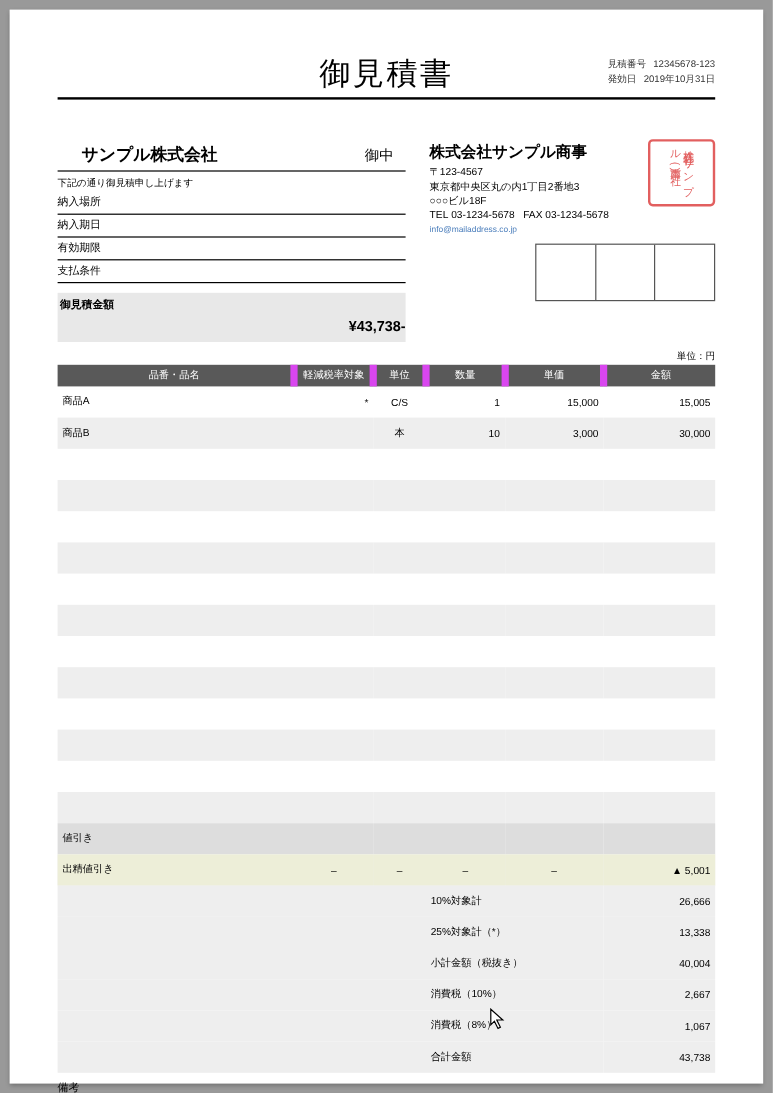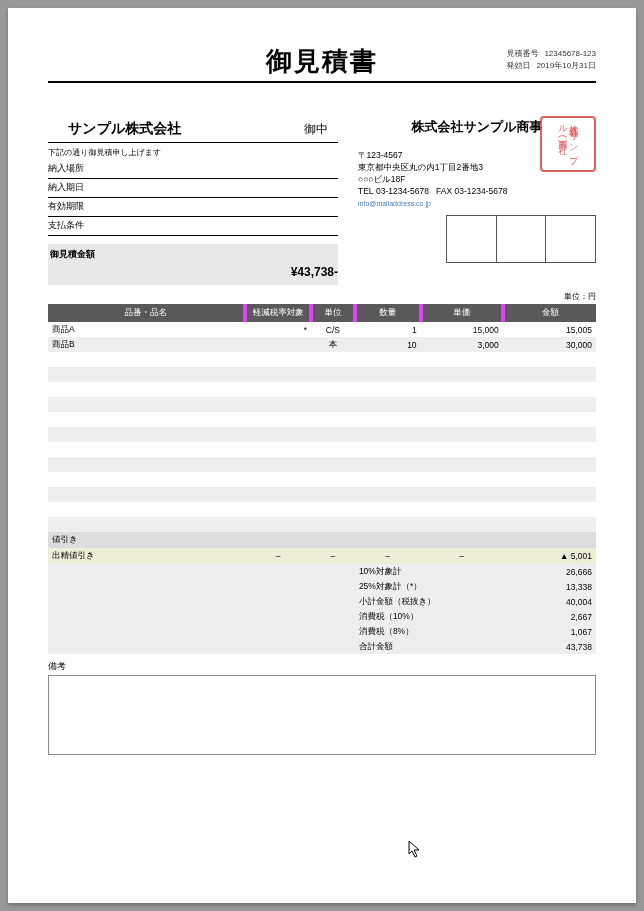--- a/index.html
+++ b/index.html
@@ -1,52 +1,52 @@
 <!DOCTYPE html>
 <html><head>
 <meta charset="utf-8">
 <style>
 * { margin:0; padding:0; box-sizing:border-box; }
 body { background:#999; font-family:"MS PGothic","Hiragino Sans",sans-serif; font-size:9px; display:flex; justify-content:center; padding:8px; }
 .page { background:#fff; width:628px; height:895px; padding:36px 40px; position:relative; box-shadow:0 2px 4px rgba(0,0,0,.3); }
 .header { position:relative; margin-bottom:35px; }
-.title { text-align:center; font-size:26px; font-weight:700; border-bottom:2px solid #000; padding-bottom:2px; letter-spacing:2px; }
+.title { text-align:center; font-size:26px; font-weight:400; border-bottom:2px solid #000; padding-bottom:2px; letter-spacing:2px; }
 .meta { position:absolute; right:0; top:4px; font-size:8px; line-height:1.5; color:#333; }
 .meta-row { display:flex; gap:6px; }
 
 .upper { display:flex; gap:20px; margin-bottom:6px; }
 .left-col { flex:0 0 290px; }
 .right-col { flex:1; position:relative; }
 
 .customer-row { display:flex; align-items:baseline; border-bottom:1px solid #000; padding:2px 0 4px; margin-bottom:4px;gap:28px; }
 .customer-name { font-size:14px; font-weight:bold; padding-left:20px; }
 .onchuu { font-size:12px; margin-left:auto; margin-right:10px; }
 .intro { font-size:8px; margin-bottom:2px; }
 .info-row { border-bottom:1px solid #000; padding:2px 0 3px; font-size:9px; }
 
-.vendor-name { font-size:13px; font-weight:bold; margin-bottom:14px;text-align:center; }
+.vendor-name { font-size:13px; font-weight:bold; margin-bottom:2px; }
 .vendor-line { font-size:8.5px; line-height:1.4; }
 .vendor-mail { color:#4a7dbb; font-size:7px; margin-top:2px; }
 
 .seal { position:absolute; right:0; top:-2px; width:56px; height:56px; border:2px solid #d44; border-radius:4px; color:#d44; font-size:9px; display:flex; flex-direction:column; justify-content:center; align-items:center; writing-mode:vertical-rl; letter-spacing:1px; line-height:1.2; opacity:.85; }
 
 .approval { display:flex; gap:0; border:1px solid #555; width:150px; height:48px; margin-top:8px; margin-left:auto; }
 .approval div { flex:1; border-right:1px solid #555; }
 .approval div:last-child { border-right:none; }
 
 .total-box { background:#e8e8e8; margin-top:8px; }
 .total-label { font-size:9px; font-weight:bold; padding:4px 2px 0; }
 .total-val { text-align:right; font-size:12px; font-weight:bold; padding:4px 0 6px; }
 
 .unit { text-align:right; font-size:8px; margin-bottom:2px; }
 
 .grid { width:100%; border-collapse:collapse; font-size:8.5px; table-layout:fixed; }
-.grid th { background:#595959; color:#fff; padding:3px 4px; font-weight:normal; border-right:4px solid #d946ef; }
+.grid th { background:#595959; color:#fff; padding:3px 4px; font-weight:normal; border-right:6px solid #d946ef; }
 .grid th:last-child { border-right:none; }
-.grid tbody tr { height:15px; }
+.grid tbody tr { height:26px; }
 .grid tbody tr:nth-child(even) { background:#eee; }
 .grid td { padding:1px 4px; }
 .r { text-align:right; }
 .c { text-align:center; }
 
 .discount-row td { background:#ddd; font-size:8.5px; padding:2px 4px; }
 .discount-row.d2 td { background:#edeed8; }
 
 .sum-body tr:nth-child(odd) td { background:#eee; }
 .sum-label { text-align:left; padding:2px 6px; }

